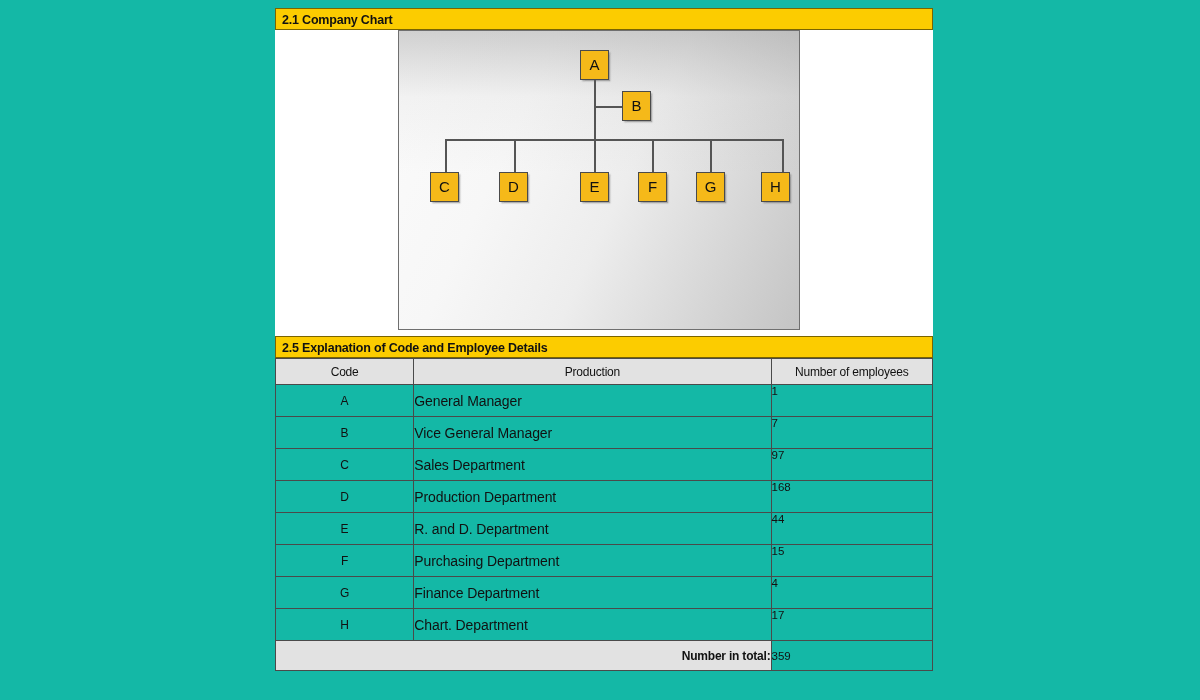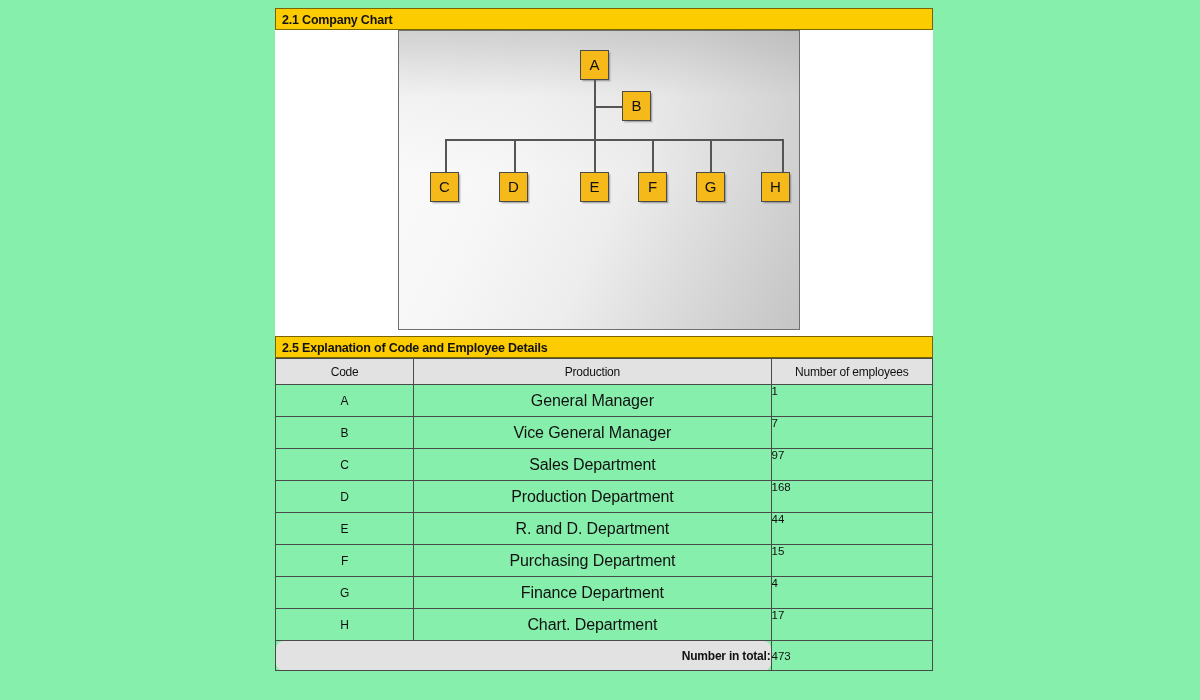--- a/index.html
+++ b/index.html
@@ -13,21 +13,21 @@
     overflow: hidden;
     font-family: "Liberation Sans", sans-serif;
     -webkit-font-smoothing: none;
   }
 
   #page {
     position: absolute;
     left: 0; top: 0;
     width: 1200px;
     height: 700px;
-    background: #86efac;
+    background: #14b8a6;
   }
 
   
   .doc {
     position: absolute;
     left: 275px;
     top: 8px;
     width: 658px;
   }
 
@@ -116,41 +116,40 @@
   }
 
   .tbody td {
     height: 32px;
   }
   .cell-code {
     text-align: center;
     font-size: 12px;
   }
   .cell-dept {
-    text-align: center;
+    text-align: left;
     padding-left: 7px;
-    font-size: 16px;
+    font-size: 14px;
     letter-spacing: -0.1px;
   }
   .cell-num {
     text-align: left;
     padding-left: 6px;
     vertical-align: top;
     padding-top: 4px;
     font-size: 11.5px;
   }
 
   .total-label {
     background: #e2e2e2;
     text-align: right;
     padding-right: 7px;
     font-weight: bold;
     font-size: 12px;
     letter-spacing: -0.2px;
-    border-radius: 8px;
   }
   .total-row td { height: 30px; }
   .total-value {
     text-align: left;
     padding-left: 6px;
     font-size: 11.5px;
     vertical-align: middle;
   }
 </style>
 </head>
@@ -235,19 +234,19 @@
           <td class="cell-num">4</td>
         </tr>
         <tr class="tbody">
           <td class="cell-code">H</td>
           <td class="cell-dept">Chart. Department</td>
           <td class="cell-num">17</td>
         </tr>
 
         <tr class="total-row">
           <td class="total-label" colspan="2">Number in total:</td>
-          <td class="total-value">473</td>
+          <td class="total-value">359</td>
         </tr>
       </tbody>
     </table>
 
   </div>
 </div>
 
 </body></html>

